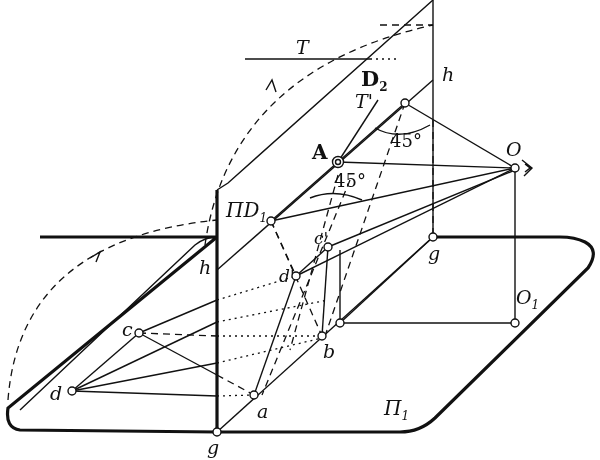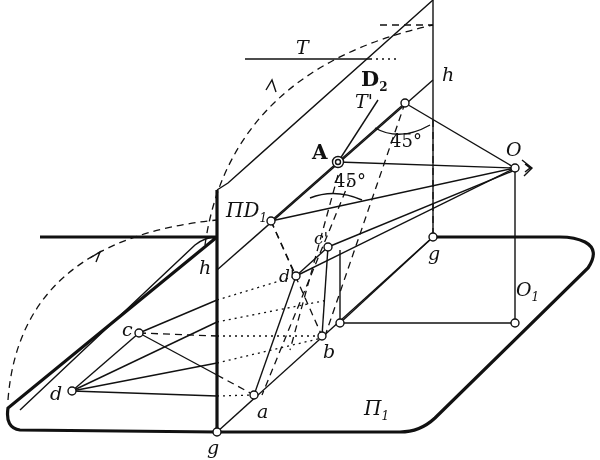--- a/index.html
+++ b/index.html
@@ -110,20 +110,20 @@
 <span class="lbl" style="left:442px;top:65px;">h</span>
 <span class="lbl bold" style="left:312px;top:142px;font-size:20px;">A</span>
 <span class="lbl" style="left:506px;top:140px;">O</span>
 <span class="lbl" style="left:390px;top:132px;font-size:18px;font-style:normal;">45°</span>
 <span class="lbl" style="left:334px;top:172px;font-size:18px;font-style:normal;">45°</span>
 <span class="lbl" style="left:226px;top:184px;font-size:20px;margin-top:16px;"><span>ΠD</span><sub>1</sub></span>
 <span class="lbl" style="left:199px;top:258px;">h</span>
 <span class="lbl" style="left:314px;top:230px;font-size:17px;">c'</span>
 <span class="lbl" style="left:279px;top:268px;font-size:17px;">d'</span>
 <span class="lbl" style="left:428px;top:244px;">g</span>
-<span class="lbl" style="left:516px;top:280px;font-style:italic;"><span>O</span><sub>1</sub></span>
+<span class="lbl" style="left:516px;top:288px;font-style:italic;"><span>O</span><sub>1</sub></span>
 <span class="lbl" style="left:122px;top:320px;">c</span>
 <span class="lbl" style="left:50px;top:384px;">d</span>
 <span class="lbl" style="left:323px;top:342px;">b</span>
 <span class="lbl" style="left:257px;top:402px;">a</span>
 <span class="lbl" style="left:207px;top:438px;">g</span>
-<span class="lbl" style="left:364px;top:398px;font-size:20px;"><span>Π</span><sub>1</sub></span>
+<span class="lbl" style="left:384px;top:398px;font-size:20px;"><span>Π</span><sub>1</sub></span>
 </div>
 
 </body></html>

